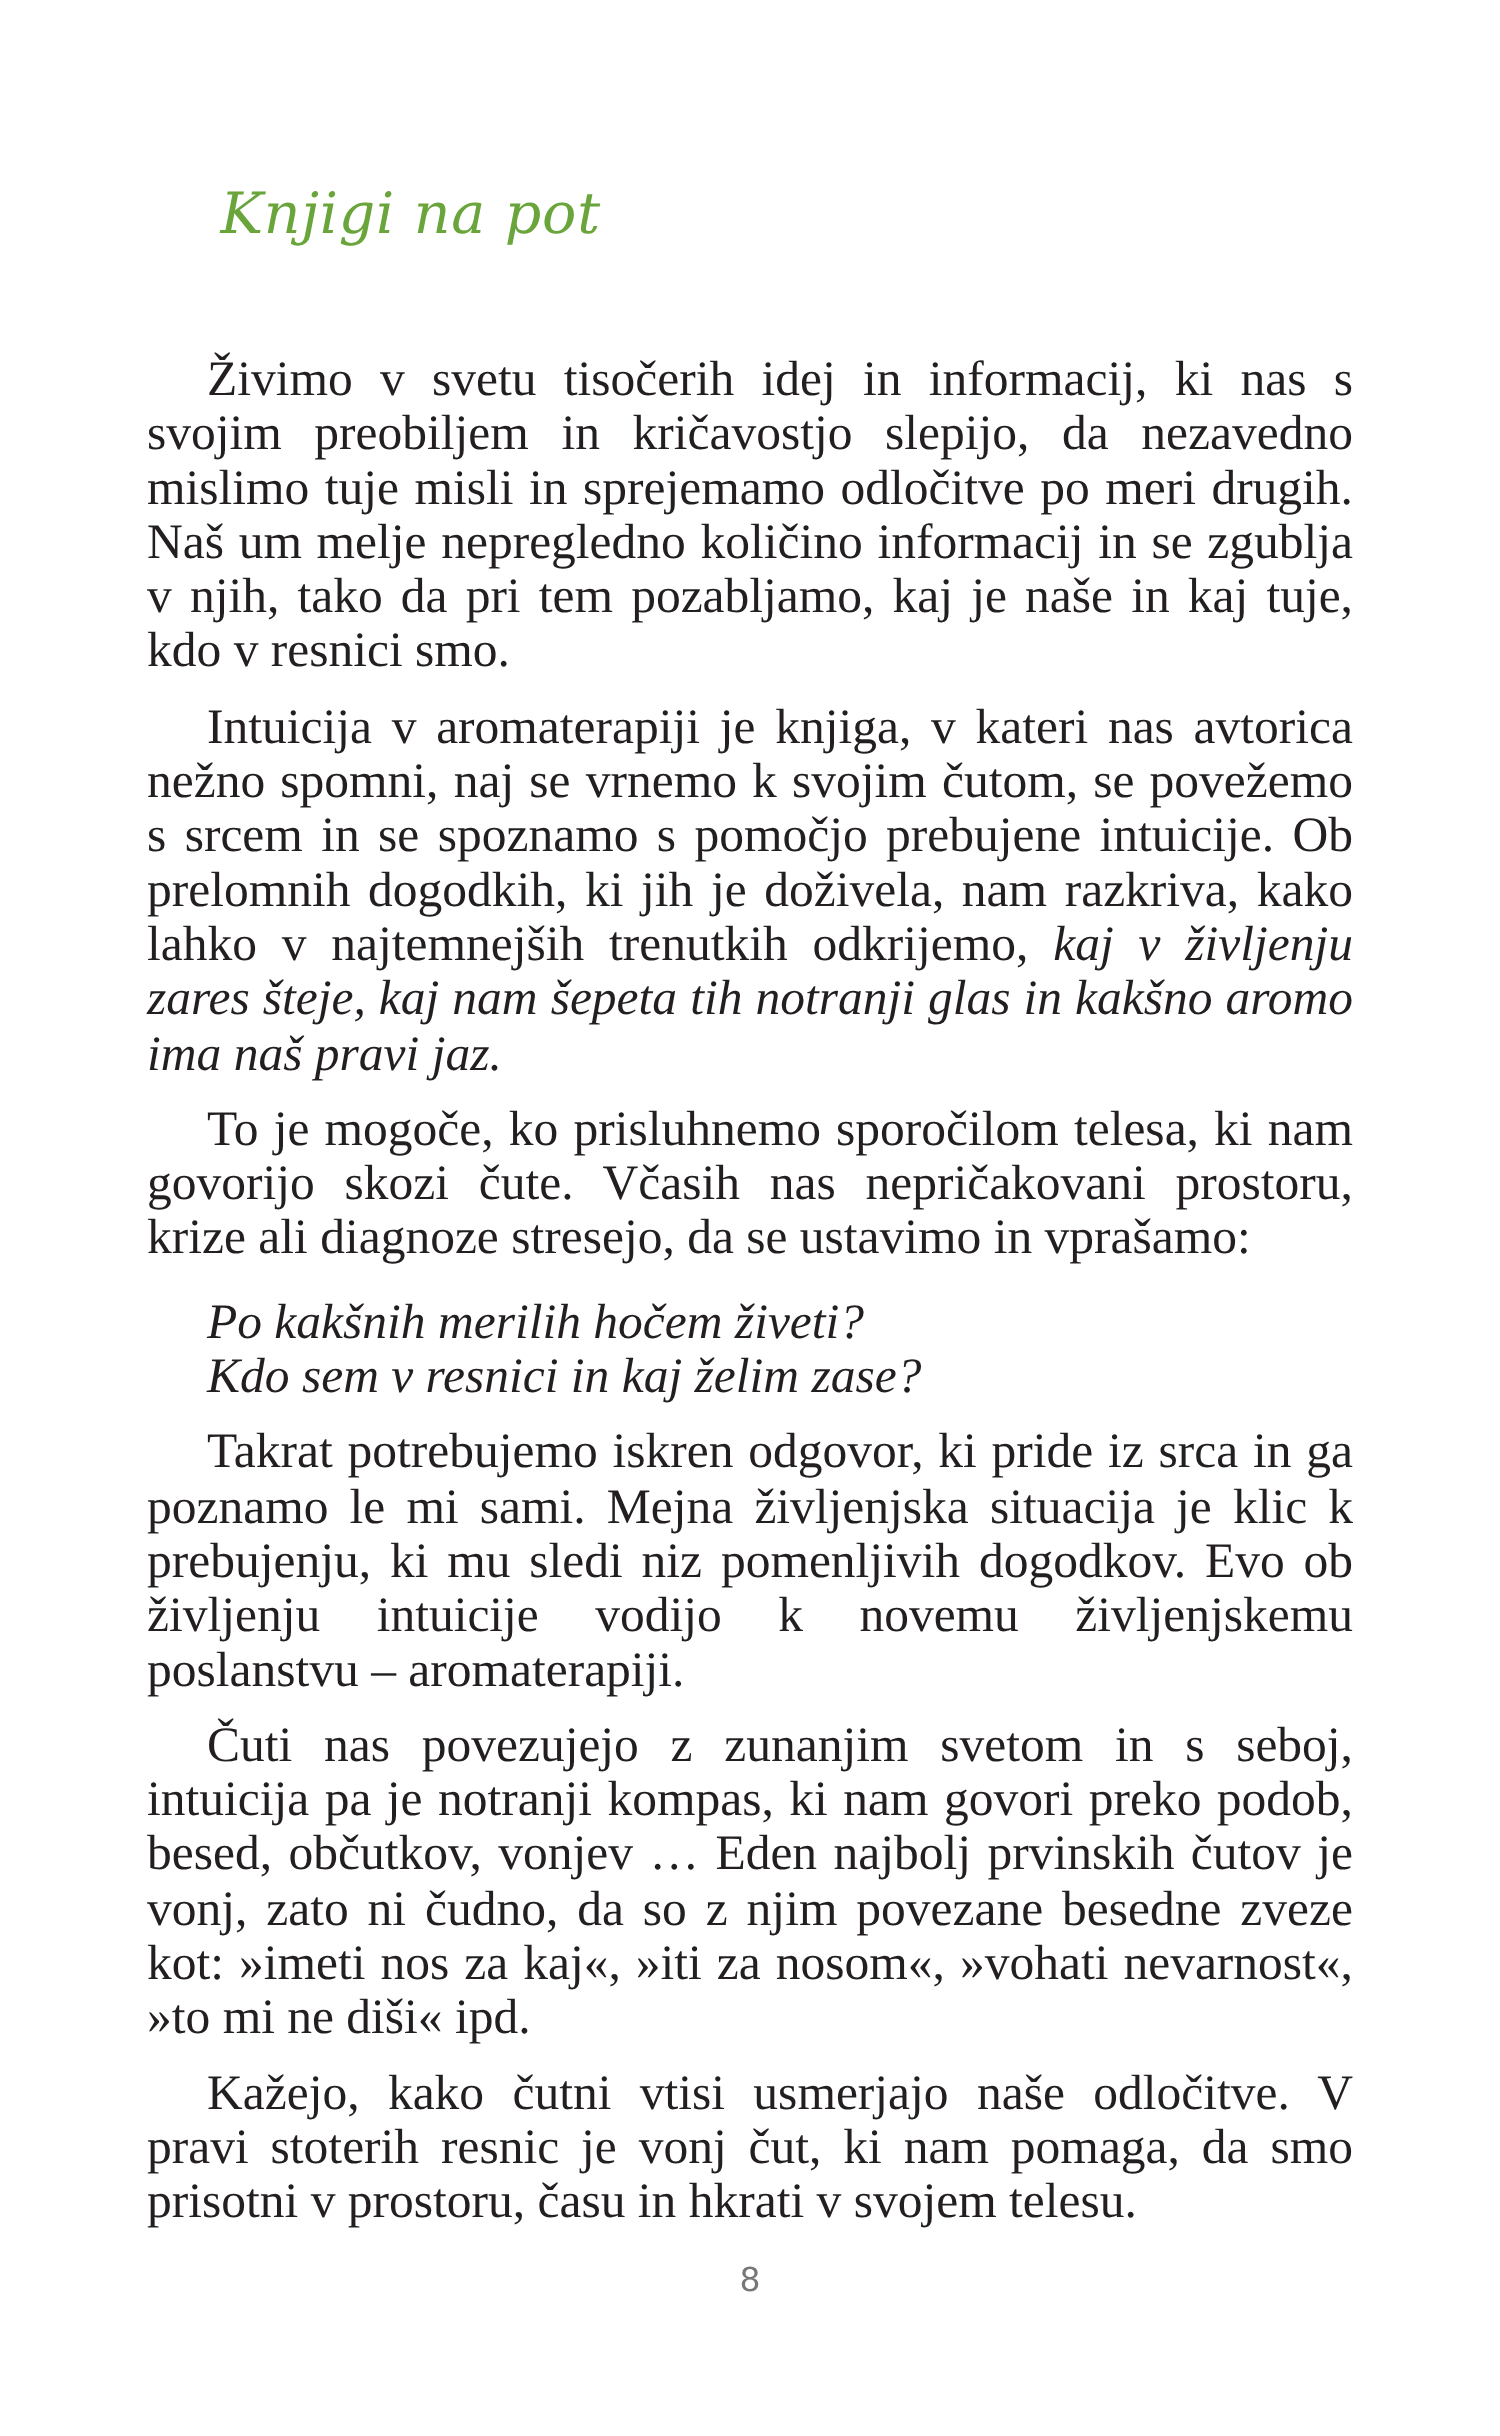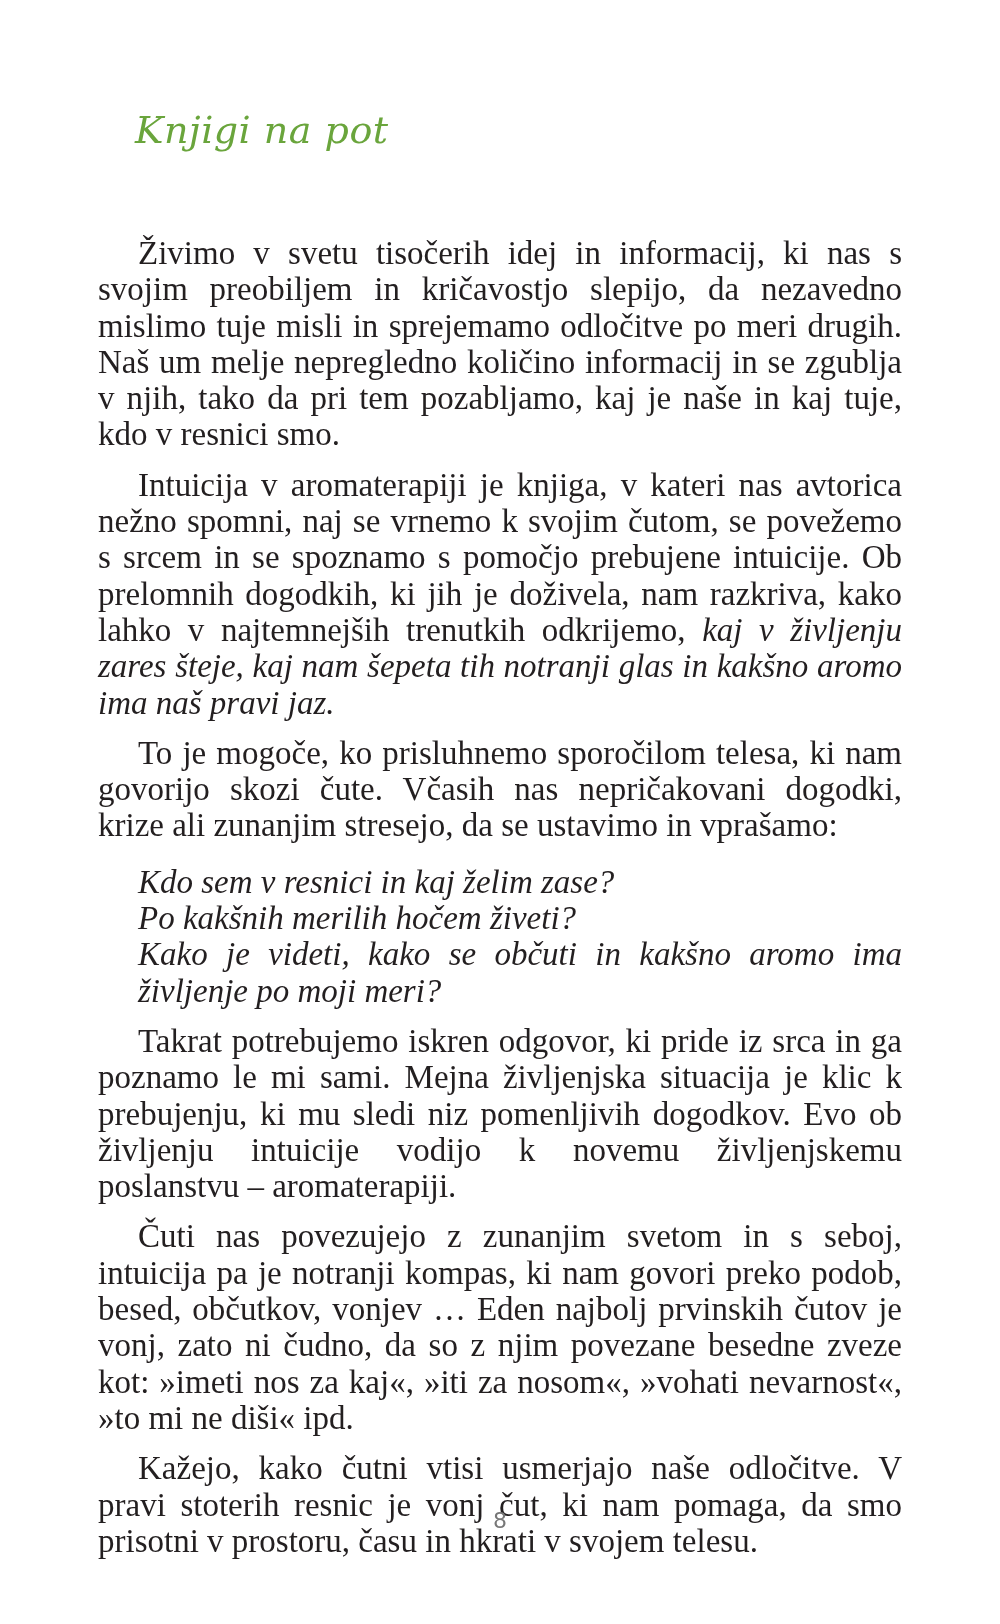--- a/index.html
+++ b/index.html
@@ -17,21 +17,21 @@
     .page {
       position: absolute;
       left: 0; top: 0;
       width: 1000px;
       height: 1624px;
     }
     .title {
       position: absolute;
       left: 135px;
       top: 108px;
-      margin: 0;
+      margin: 12px;
       font-family: "DejaVu Serif", serif;
       font-style: italic;
       font-weight: normal;
       font-size: 38px;
       letter-spacing: 0.5px;
       color: #6aa53c;
     }
     .body-text {
       position: absolute;
       left: 98px;
@@ -70,26 +70,25 @@
 <body>
 
 <div class="page">
   <h1 class="title" style="color: rgb(106, 165, 60);">Knjigi na pot</h1>
 
   <div class="body-text">
     <p class="para last-left">Živimo v svetu tisočerih idej in informacij, ki nas s svojim preobiljem in kričavostjo slepijo, da nezavedno mislimo tuje misli in sprejemamo odločitve po meri drugih. Naš um melje nepregledno količino informacij in se zgublja v njih, tako da pri tem pozabljamo, kaj je naše in kaj tuje, kdo v resnici smo.</p>
 
     <p class="para last-left"><span class="bold">Intuicija v aromaterapiji</span><span> je knjiga, v kateri nas avtorica nežno spomni, naj se vrnemo k svojim čutom, se povežemo s srcem in se spoznamo s pomočjo prebujene intuicije. Ob prelomnih dogodkih, ki jih je doživela, nam razkriva, kako lahko v najtemnejših trenutkih odkrijemo, </span><span class="ital">kaj v življenju zares šteje, kaj nam šepeta tih notranji glas in kakšno aromo ima naš pravi jaz.</span></p>
 
-    <p class="para last-left">To je mogoče, ko prisluhnemo sporočilom telesa, ki nam govorijo skozi čute. Včasih nas nepričakovani dogodki, krize ali zunanjim stresejo, da se ustavimo in vprašamo:</p>
+    <p class="para last-left">To je mogoče, ko prisluhnemo sporočilom telesa, ki nam govorijo skozi čute. Včasih nas nepričakovani prostoru, krize ali diagnoze stresejo, da se ustavimo in vprašamo:</p>
 
     <div class="questions">
+      <span class="q">Po kakšnih merilih hočem živeti?</span>
       <span class="q">Kdo sem v resnici in kaj želim zase?</span>
-      <span class="q">Po kakšnih merilih hočem živeti?</span>
-      <span class="q">Kako je videti, kako se občuti in kakšno aromo ima življenje po moji meri?</span>
     </div>
 
     <p class="para last-left">Takrat potrebujemo iskren odgovor, ki pride iz srca in ga poznamo le mi sami. Mejna življenjska situacija je klic k prebujenju, ki mu sledi niz pomenljivih dogodkov. Evo ob življenju intuicije vodijo k novemu življenjskemu poslanstvu – aromaterapiji.</p>
 
     <p class="para last-left">Čuti nas povezujejo z zunanjim svetom in s seboj, intuicija pa je notranji kompas, ki nam govori preko podob, besed, občutkov, vonjev … Eden najbolj prvinskih čutov je vonj, zato ni čudno, da so z njim povezane besedne zveze kot: »imeti nos za kaj«, »iti za nosom«, »vohati nevarnost«, »to mi ne diši« ipd.</p>
 
     <p class="para last-left">Kažejo, kako čutni vtisi usmerjajo naše odločitve. V pravi stoterih resnic je vonj čut, ki nam pomaga, da smo prisotni v prostoru, času in hkrati v svojem telesu.</p>
   </div>
 
   <div class="page-number">8</div>

